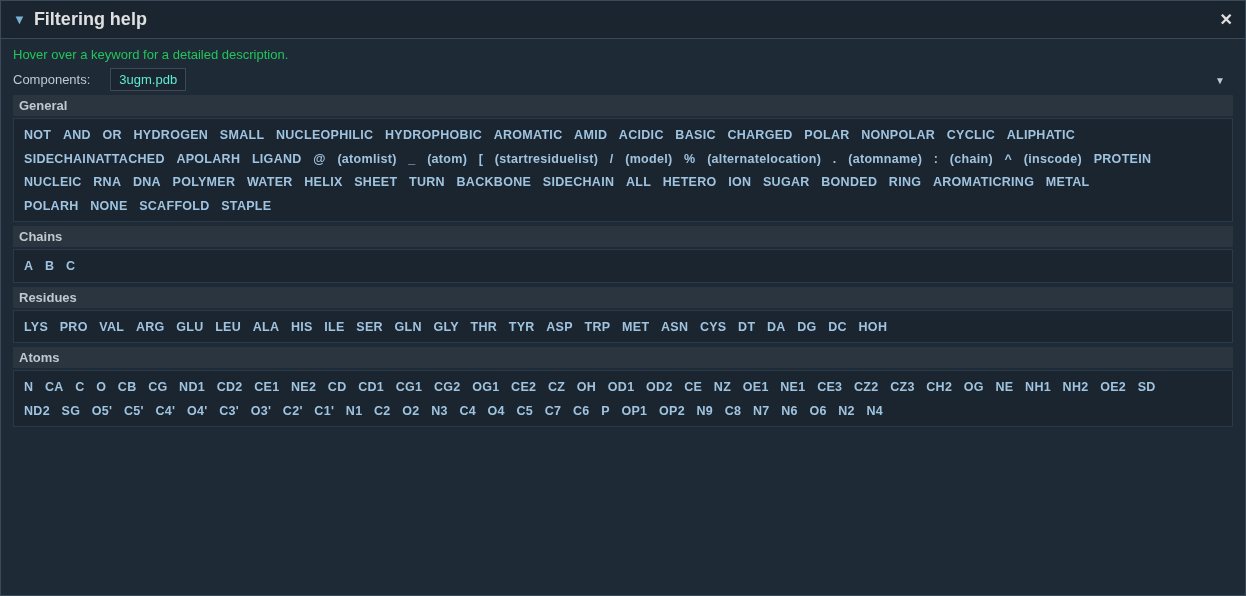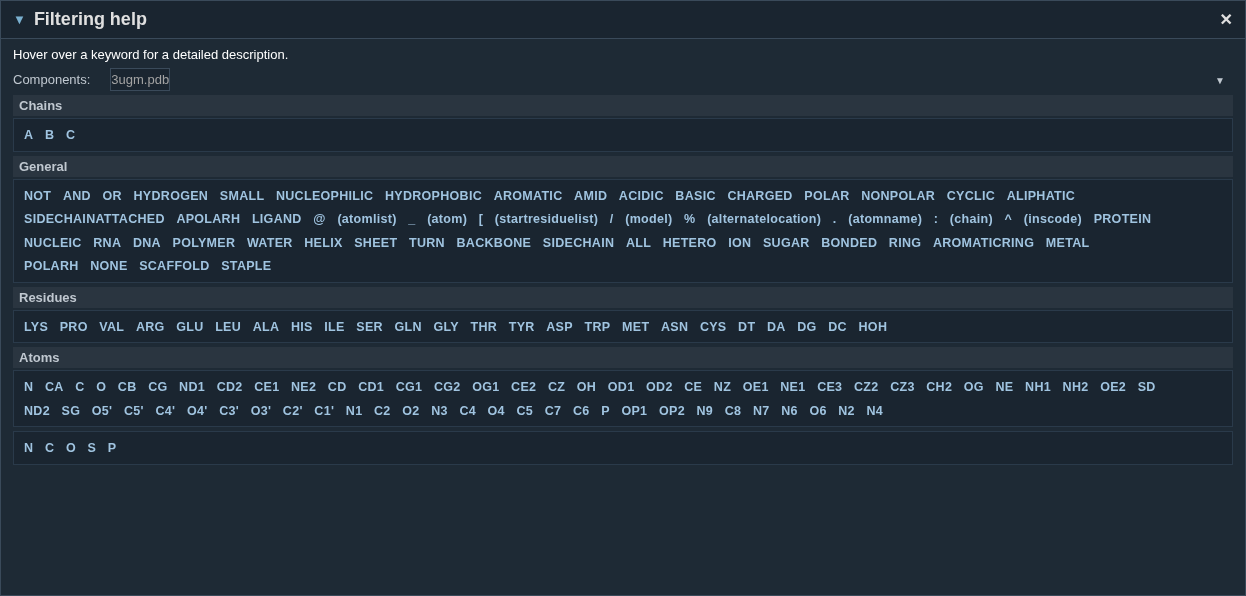--- a/index.html
+++ b/index.html
@@ -39,41 +39,41 @@
       color: #e0e0e0;
       cursor: pointer;
       font-size: 16px;
       font-weight: bold;
     }
     .content {
       padding: 8px 12px;
       flex: 1;
     }
     .hover-info {
-      color: #ffffff;
+      color: #22c55e;
       font-size: 13px;
       margin-bottom: 6px;
     }
     .components-row {
       display: flex;
       align-items: center;
       margin-bottom: 4px;
       gap: 20px;
     }
     .components-label {
       color: #c0c8d0;
       font-size: 13px;
       white-space: nowrap;
     }
     .components-select {
       flex: 1;
       background: #1a2530;
       border: 1px solid #3a4a5a;
-      color: #a3a3a3;
-      padding: 3px 0;
+      color: #5eead4;
+      padding: 3px 8px;
       font-size: 13px;
       appearance: none;
       -webkit-appearance: none;
       cursor: pointer;
       position: relative;
     }
     .components-select-wrapper {
       flex: 1;
       position: relative;
     }
@@ -140,29 +140,20 @@
   <div class="content">
 
     <div class="hover-info">Hover over a keyword for a detailed description.</div>
 
     <div class="components-row">
       <span class="components-label">Components:</span>
       <div class="components-select-wrapper">
         <select class="components-select">
           <option>3ugm.pdb</option>
         </select>
-      </div>
-    </div>
-
-    <div class="section">
-      <div class="section-header">Chains</div>
-      <div class="chains-row">
-        <span class="kw">A</span><span class="sep"></span>
-        <span class="kw">B</span><span class="sep"></span>
-        <span class="kw">C</span>
       </div>
     </div>
 
     <div class="section">
       <div class="section-header">General</div>
       <div class="keywords-box">
         <span class="kw">NOT</span><span class="sep"></span>
         <span class="kw">AND</span><span class="sep"></span>
         <span class="kw">OR</span><span class="sep"></span>
         <span class="kw">HYDROGEN</span><span class="sep"></span>
@@ -216,20 +207,29 @@
         <span class="kw">SUGAR</span><span class="sep"></span>
         <span class="kw">BONDED</span><span class="sep"></span>
         <span class="kw">RING</span><span class="sep"></span>
         <span class="kw">AROMATICRING</span><span class="sep"></span>
         <span class="kw">METAL</span>
         <br>
         <span class="kw">POLARH</span><span class="sep"></span>
         <span class="kw">NONE</span><span class="sep"></span>
         <span class="kw">SCAFFOLD</span><span class="sep"></span>
         <span class="kw">STAPLE</span>
+      </div>
+    </div>
+
+    <div class="section">
+      <div class="section-header">Chains</div>
+      <div class="chains-row">
+        <span class="kw">A</span><span class="sep"></span>
+        <span class="kw">B</span><span class="sep"></span>
+        <span class="kw">C</span>
       </div>
     </div>
 
     <div class="section">
       <div class="section-header">Residues</div>
       <div class="residues-row">
         <span class="kw">LYS</span><span class="sep"></span>
         <span class="kw">PRO</span><span class="sep"></span>
         <span class="kw">VAL</span><span class="sep"></span>
         <span class="kw">ARG</span><span class="sep"></span>
@@ -321,22 +321,15 @@
         <span class="kw">C8</span><span class="sep"></span>
         <span class="kw">N7</span><span class="sep"></span>
         <span class="kw">N6</span><span class="sep"></span>
         <span class="kw">O6</span><span class="sep"></span>
         <span class="kw">N2</span><span class="sep"></span>
         <span class="kw">N4</span>
       </div>
     </div>
 
     <div class="section">
-      <div class="elements-row">
-        <span class="kw">N</span><span class="sep"></span>
-        <span class="kw">C</span><span class="sep"></span>
-        <span class="kw">O</span><span class="sep"></span>
-        <span class="kw">S</span><span class="sep"></span>
-        <span class="kw">P</span>
-      </div>
     </div>
   </div>
 </div>
 
 </body></html>

